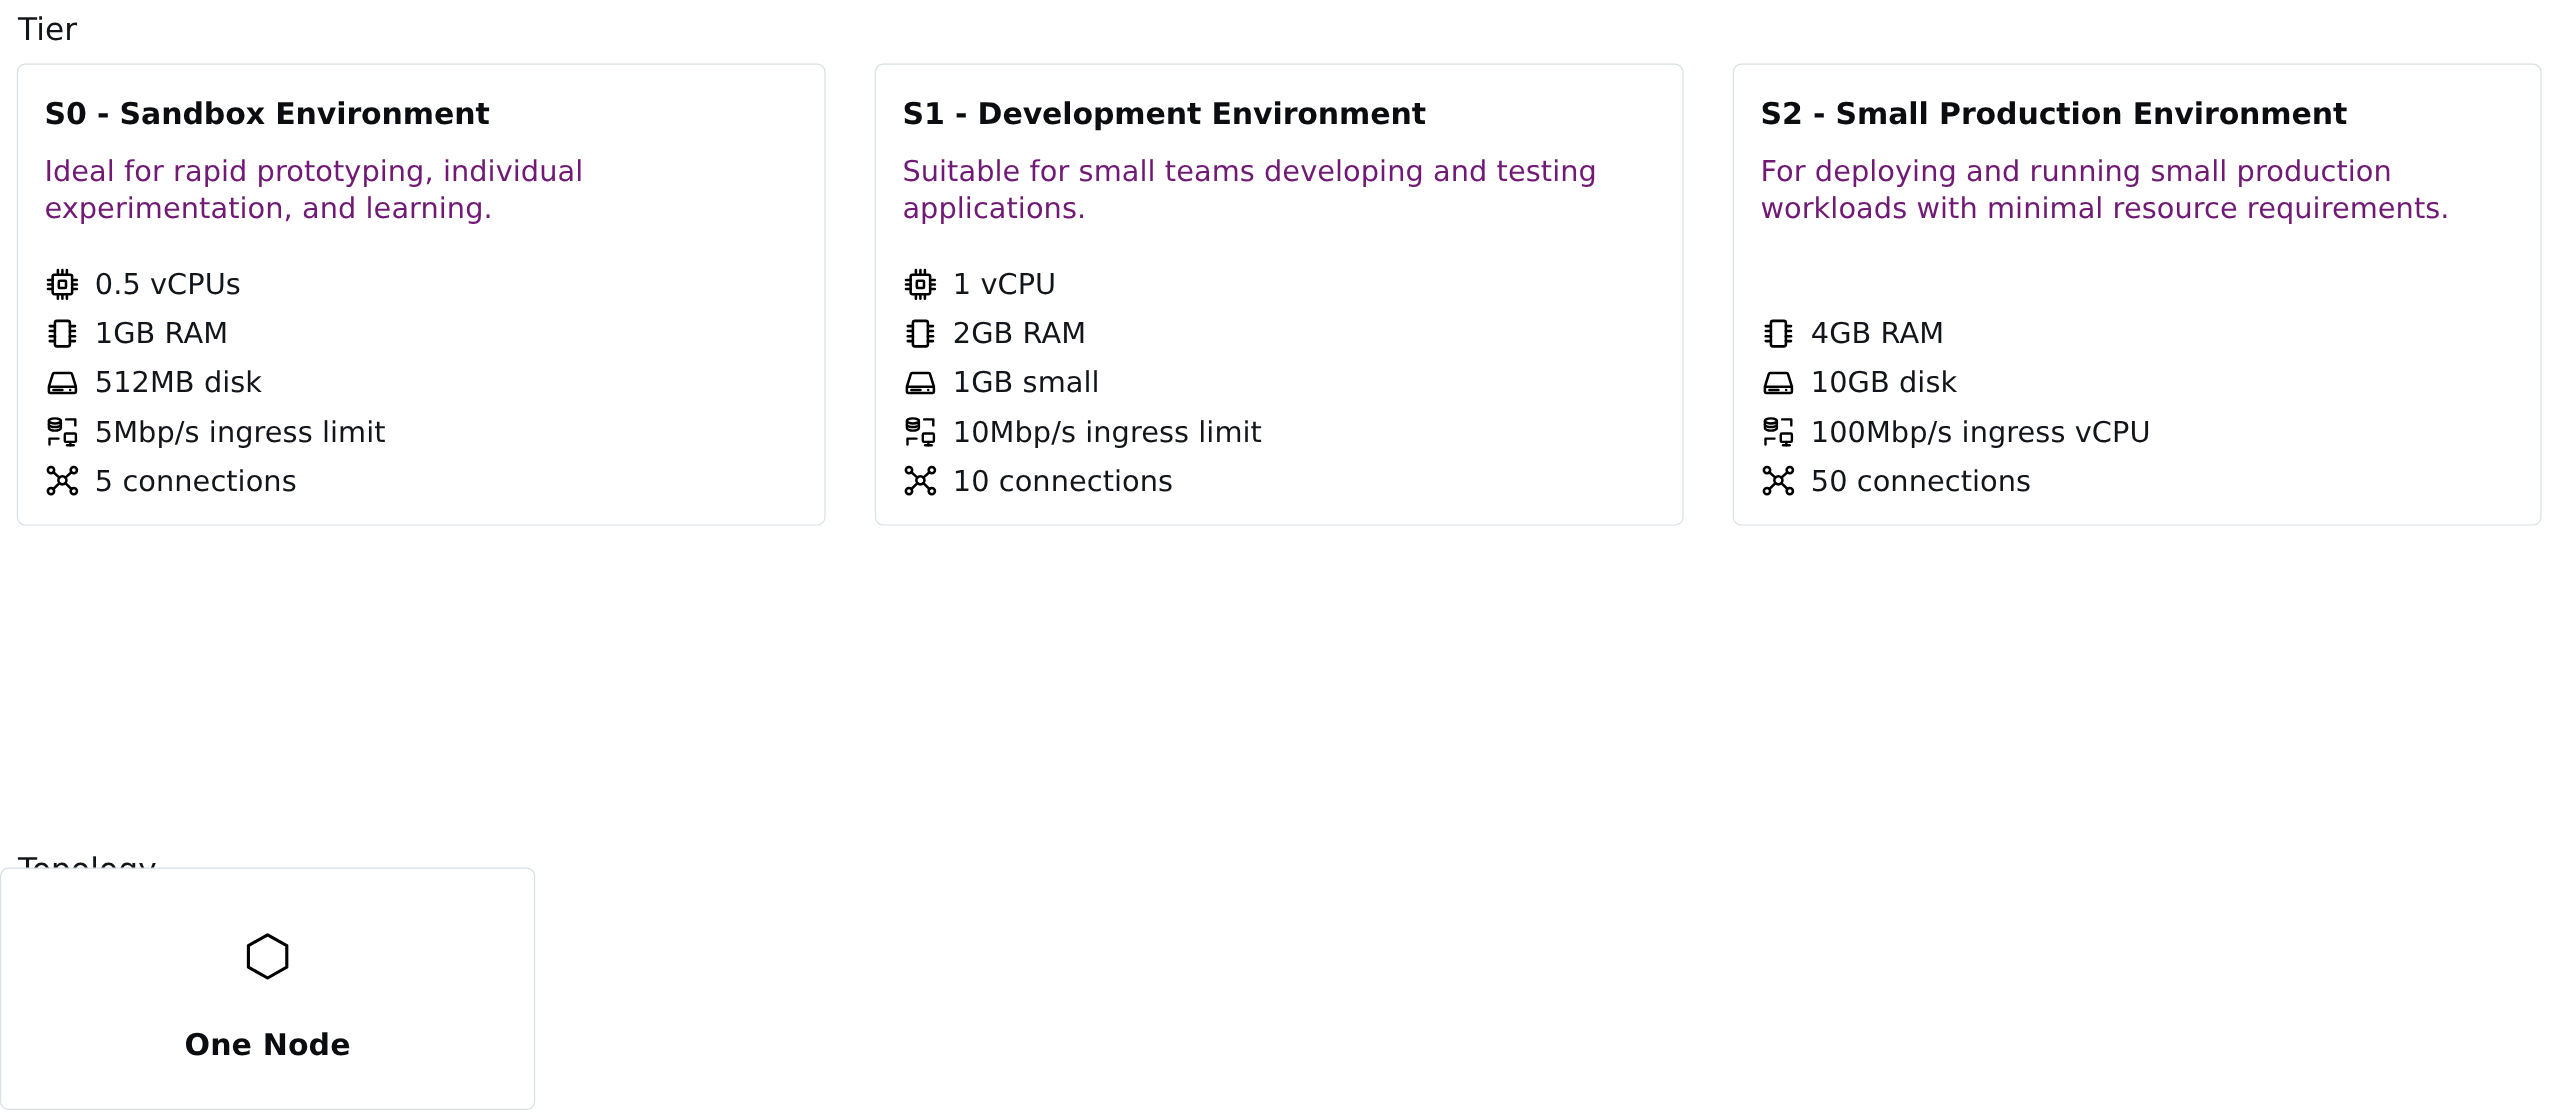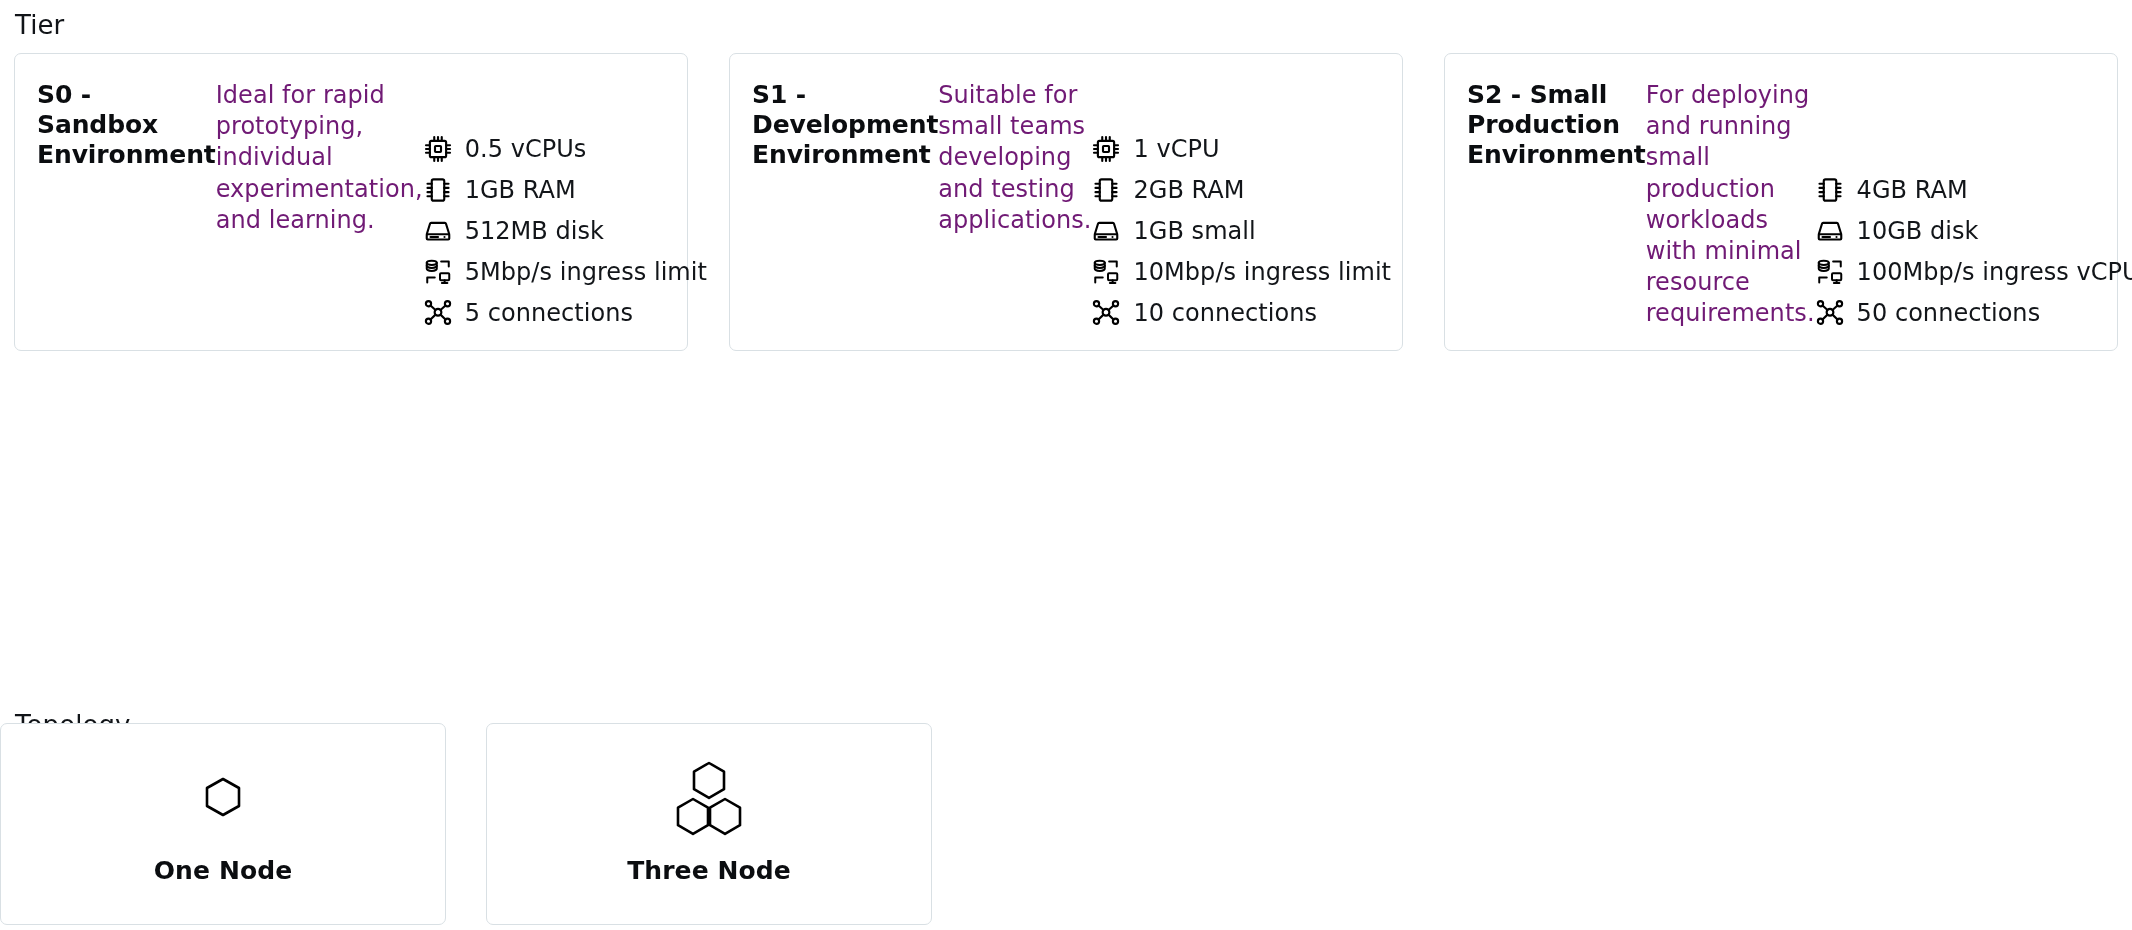--- a/index.html
+++ b/index.html
@@ -56,21 +56,21 @@
   }
 
   .tier-card {
     flex: 1 1 0;
     min-width: 0;
     background: #ffffff;
     border: 1px solid #d9e0e4;
     border-radius: 7px;
     padding: 26px 22px 20px 22px;
     display: flex;
-    flex-direction: row;
+    flex-direction: column;
   }
 
   .tier-card-title {
     font-size: 25px;
     font-weight: 700;
     color: #0b0d10;
     line-height: 1.2;
     margin: 0 0 18px 0;
     letter-spacing: -0.1px;
   }
@@ -430,26 +430,16 @@
 
     <div class="topology-card">
       <span class="topology-icon">
         <svg width="46" height="50" viewBox="0 0 46 50" fill="none" stroke="currentColor" stroke-width="2.6" stroke-linejoin="round">
           <polygon points="23,5 39,14 39,32 23,41 7,32 7,14"></polygon>
         </svg>
       </span>
       <span class="topology-label-text">One Node</span>
     </div>
 
-    <div class="topology-card">
-      <span class="topology-icon">
-        <svg width="84" height="78" viewBox="0 0 84 78" fill="none" stroke="currentColor" stroke-width="2.6" stroke-linejoin="round">
-          <polygon points="42,3 57,11.7 57,29.2 42,37.9 27,29.2 27,11.7"></polygon>
-          <polygon points="26,39 41,47.7 41,65.2 26,73.9 11,65.2 11,47.7"></polygon>
-          <polygon points="58,39 73,47.7 73,65.2 58,73.9 43,65.2 43,47.7"></polygon>
-        </svg>
-      </span>
-      <span class="topology-label-text">Three Node</span>
-    </div>
 
   </div>
 
 </div>
 
 </body></html>

